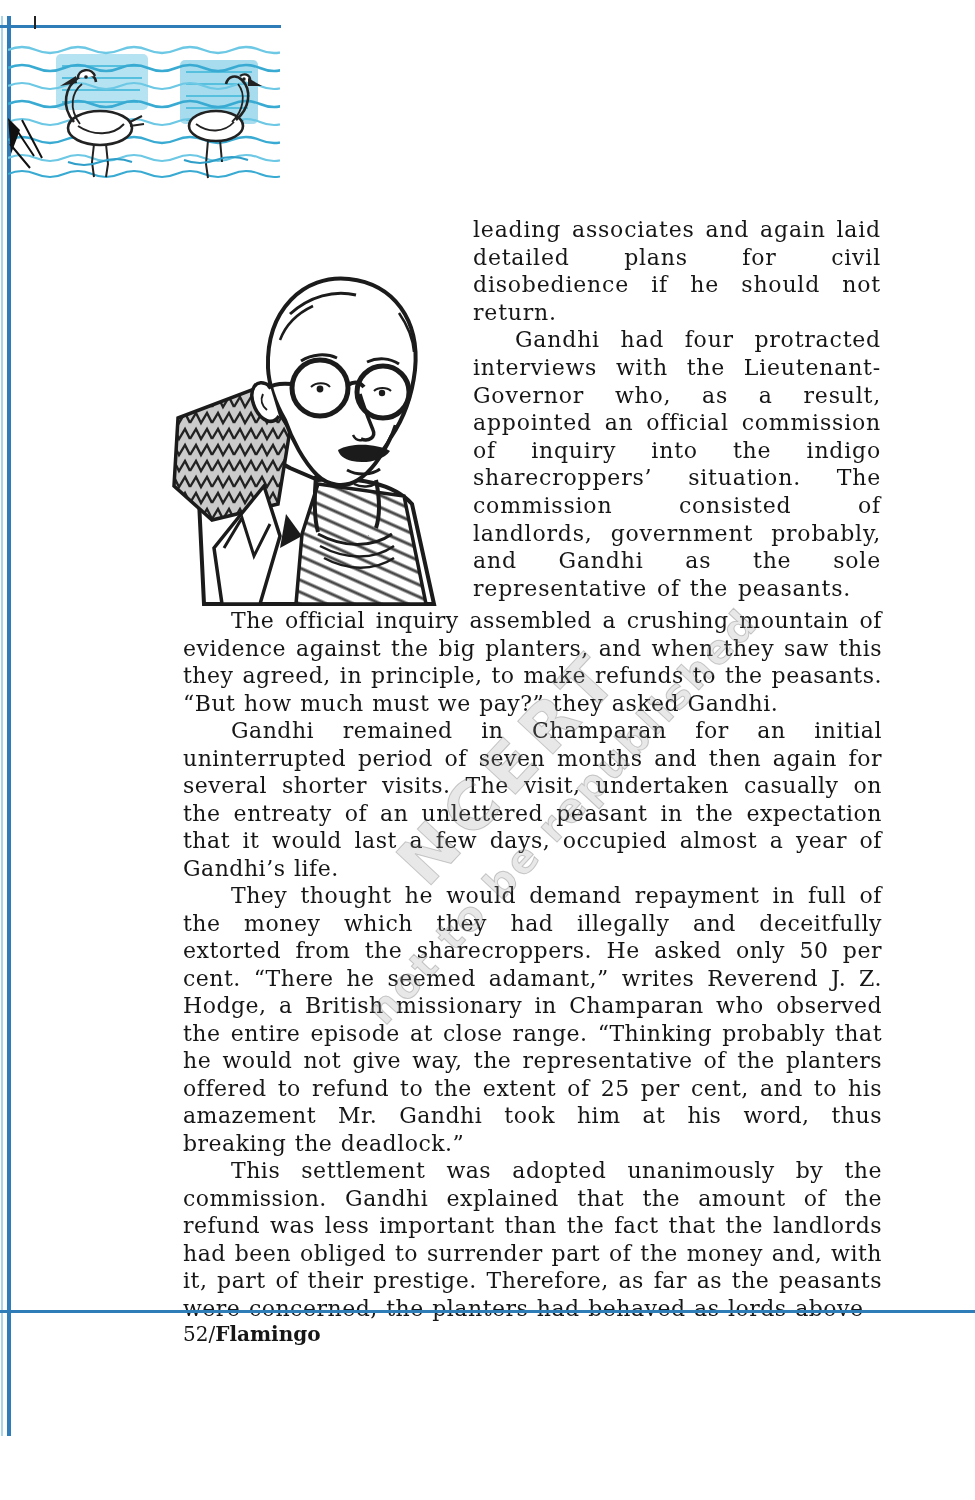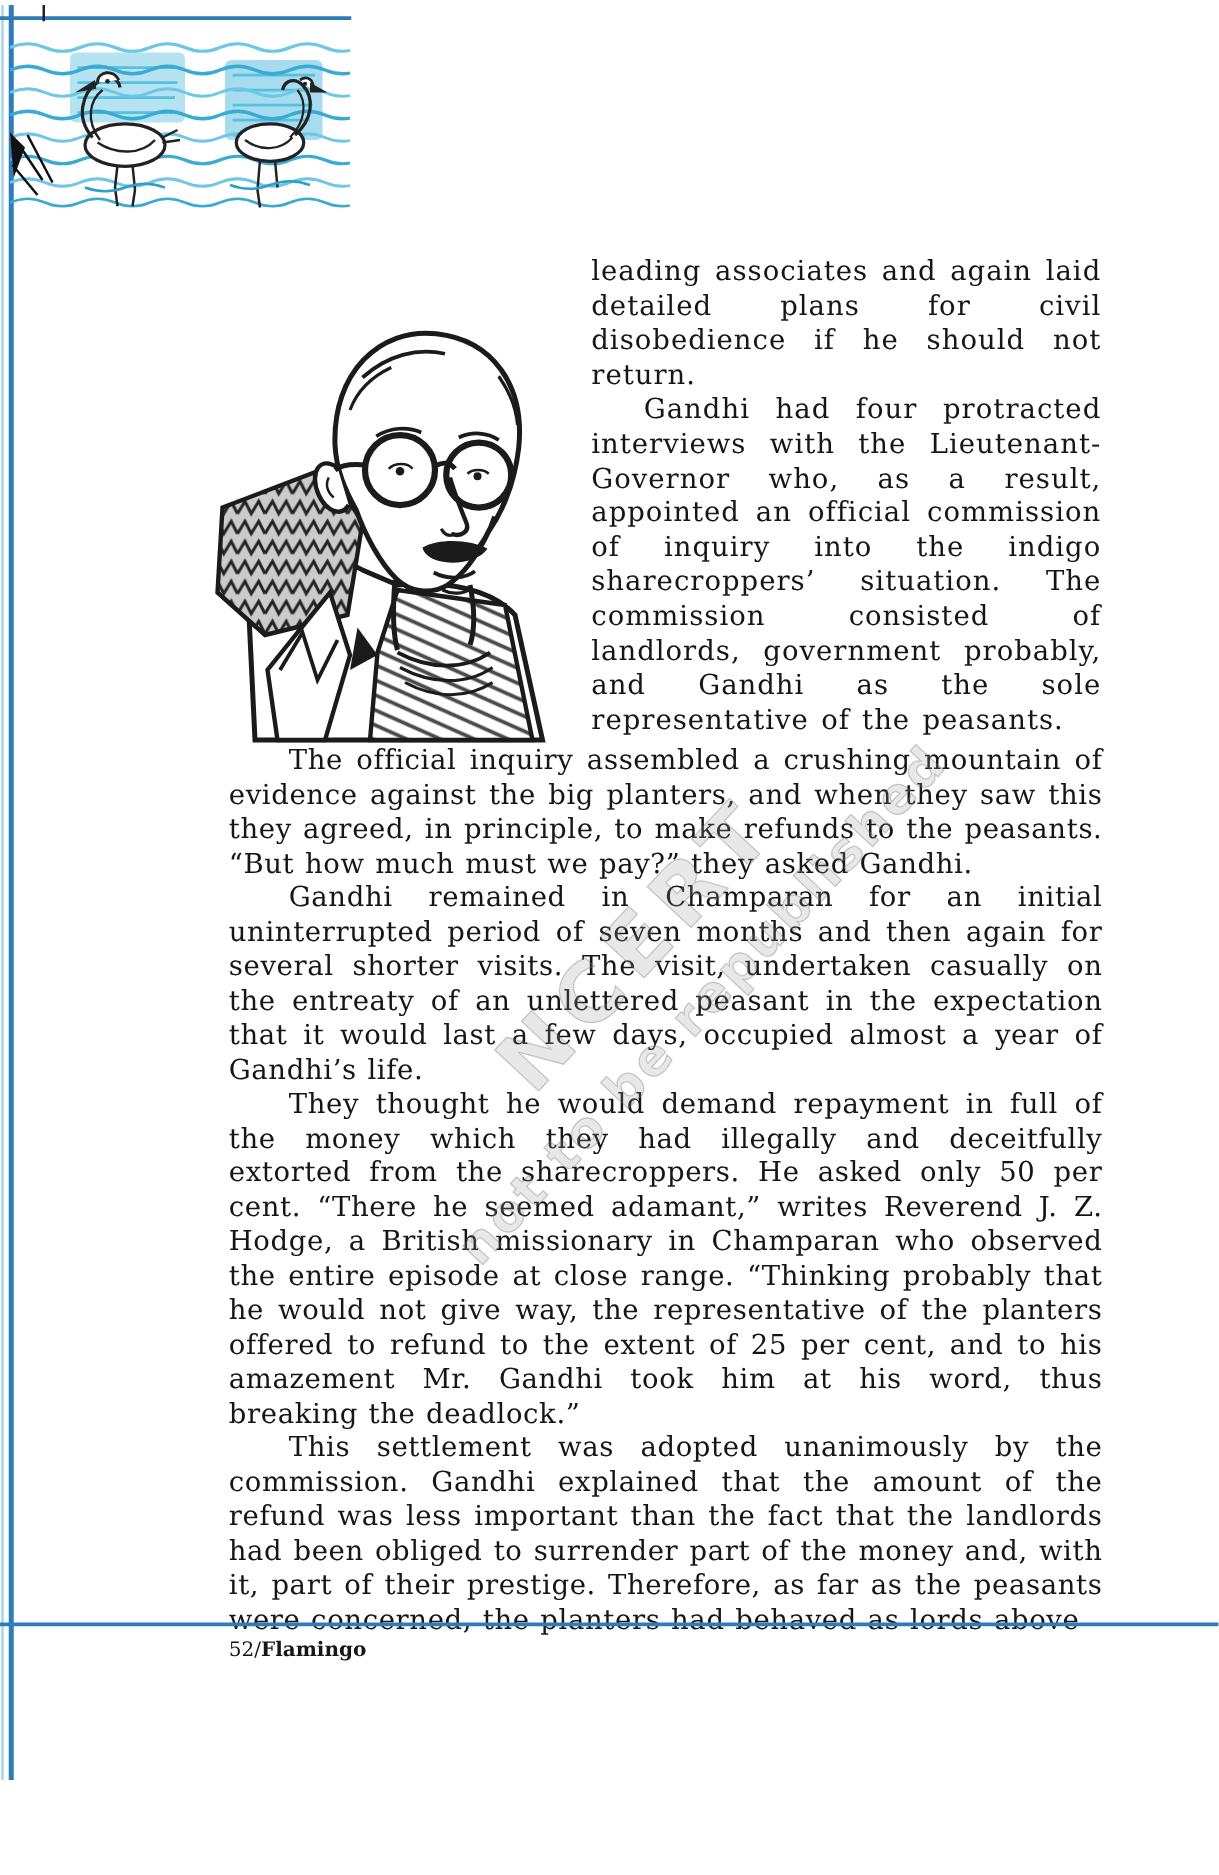--- a/index.html
+++ b/index.html
@@ -1,18 +1,18 @@
 <!DOCTYPE html>
 <html><head>
 <meta charset="utf-8">
 <style>
   * { margin:0; padding:0; box-sizing:border-box; }
   html,body { background:#ffffff; }
   .page {
-    position:relative; width:975px; height:1420px; margin:4px auto;
+    position:relative; width:975px; height:1420px; margin:16px auto;
     background:#ffffff; overflow:hidden;
     font-family:"DejaVu Serif","Liberation Serif",serif; color:#161616;
   }
   .edge-line-light { position:absolute; left:1px; top:0; width:2px; height:100%; background:#a8d5ea; }
   .edge-line { position:absolute; left:7px; top:0; width:4px; height:100%; background:#2e7db8; }
   .top-rule { position:absolute; left:0; top:9px; width:281px; height:3px; background:#2e7db8; }
   .crop { position:absolute; width:2px; height:13px; background:#222; }
   .crop.tl { left:34px; top:0; }
   .crop.bl { left:34px; top:1477px; }
   .crop.br { left:936px; top:1477px; }
@@ -44,21 +44,21 @@
   }
   .wm-inner {
     text-align:center; font-family:"DejaVu Sans","Liberation Sans",sans-serif;
     font-weight:bold; color:rgba(150,150,150,0.22);
     -webkit-text-stroke:1px rgba(110,110,110,0.35);
   }
   .wm-line1 { font-size:66px; letter-spacing:10px; }
   .wm-line2 { font-size:40px; letter-spacing:3px; margin-top:10px; }
 
   .footer-rule { position:absolute; left:0; top:1294px; width:975px; height:3px; background:#2e7db8; }
-  .footer { position:absolute; left:183px; top:1306px; font-size:16px; color:#161616; }
+  .footer { position:absolute; left:183px; top:1306px; font-size:20px; color:#161616; }
   .footer .book { font-weight:bold; }
 
   .year {
     position:absolute; left:0; right:0; top:1424px; text-align:center;
     font-size:18px; color:#222;
     font-family:"DejaVu Sans","Liberation Sans",sans-serif;
   }
 </style>
 </head>
 <body>

